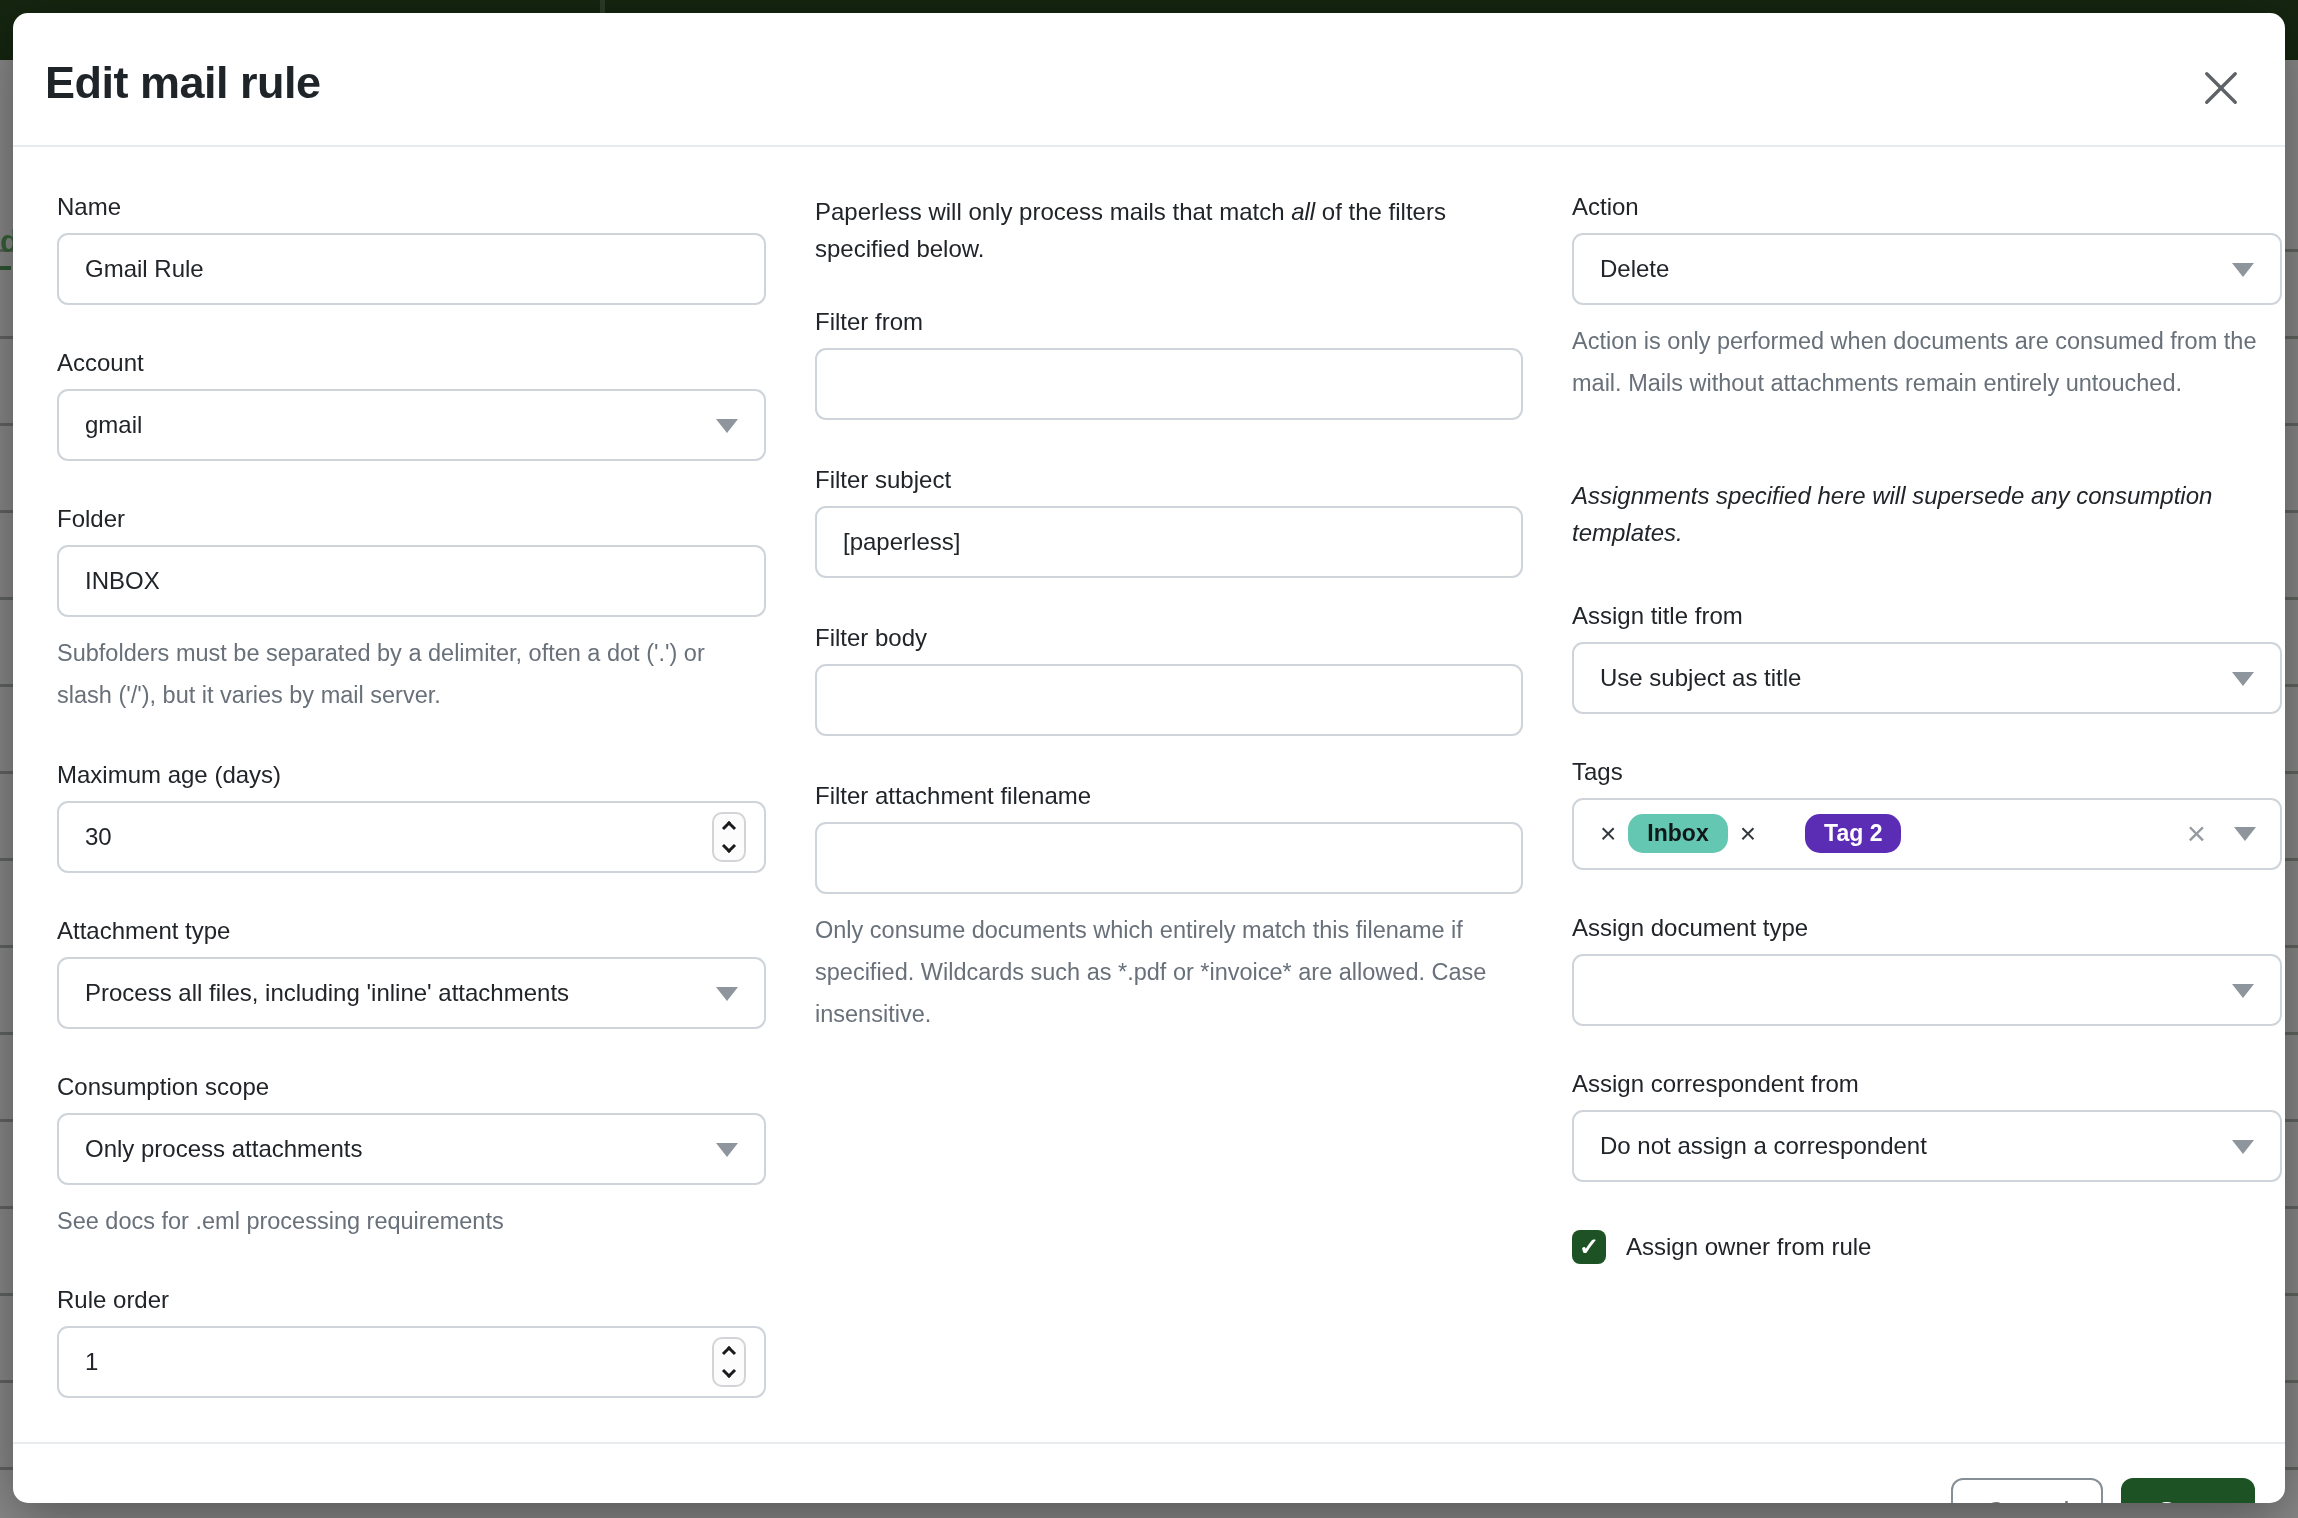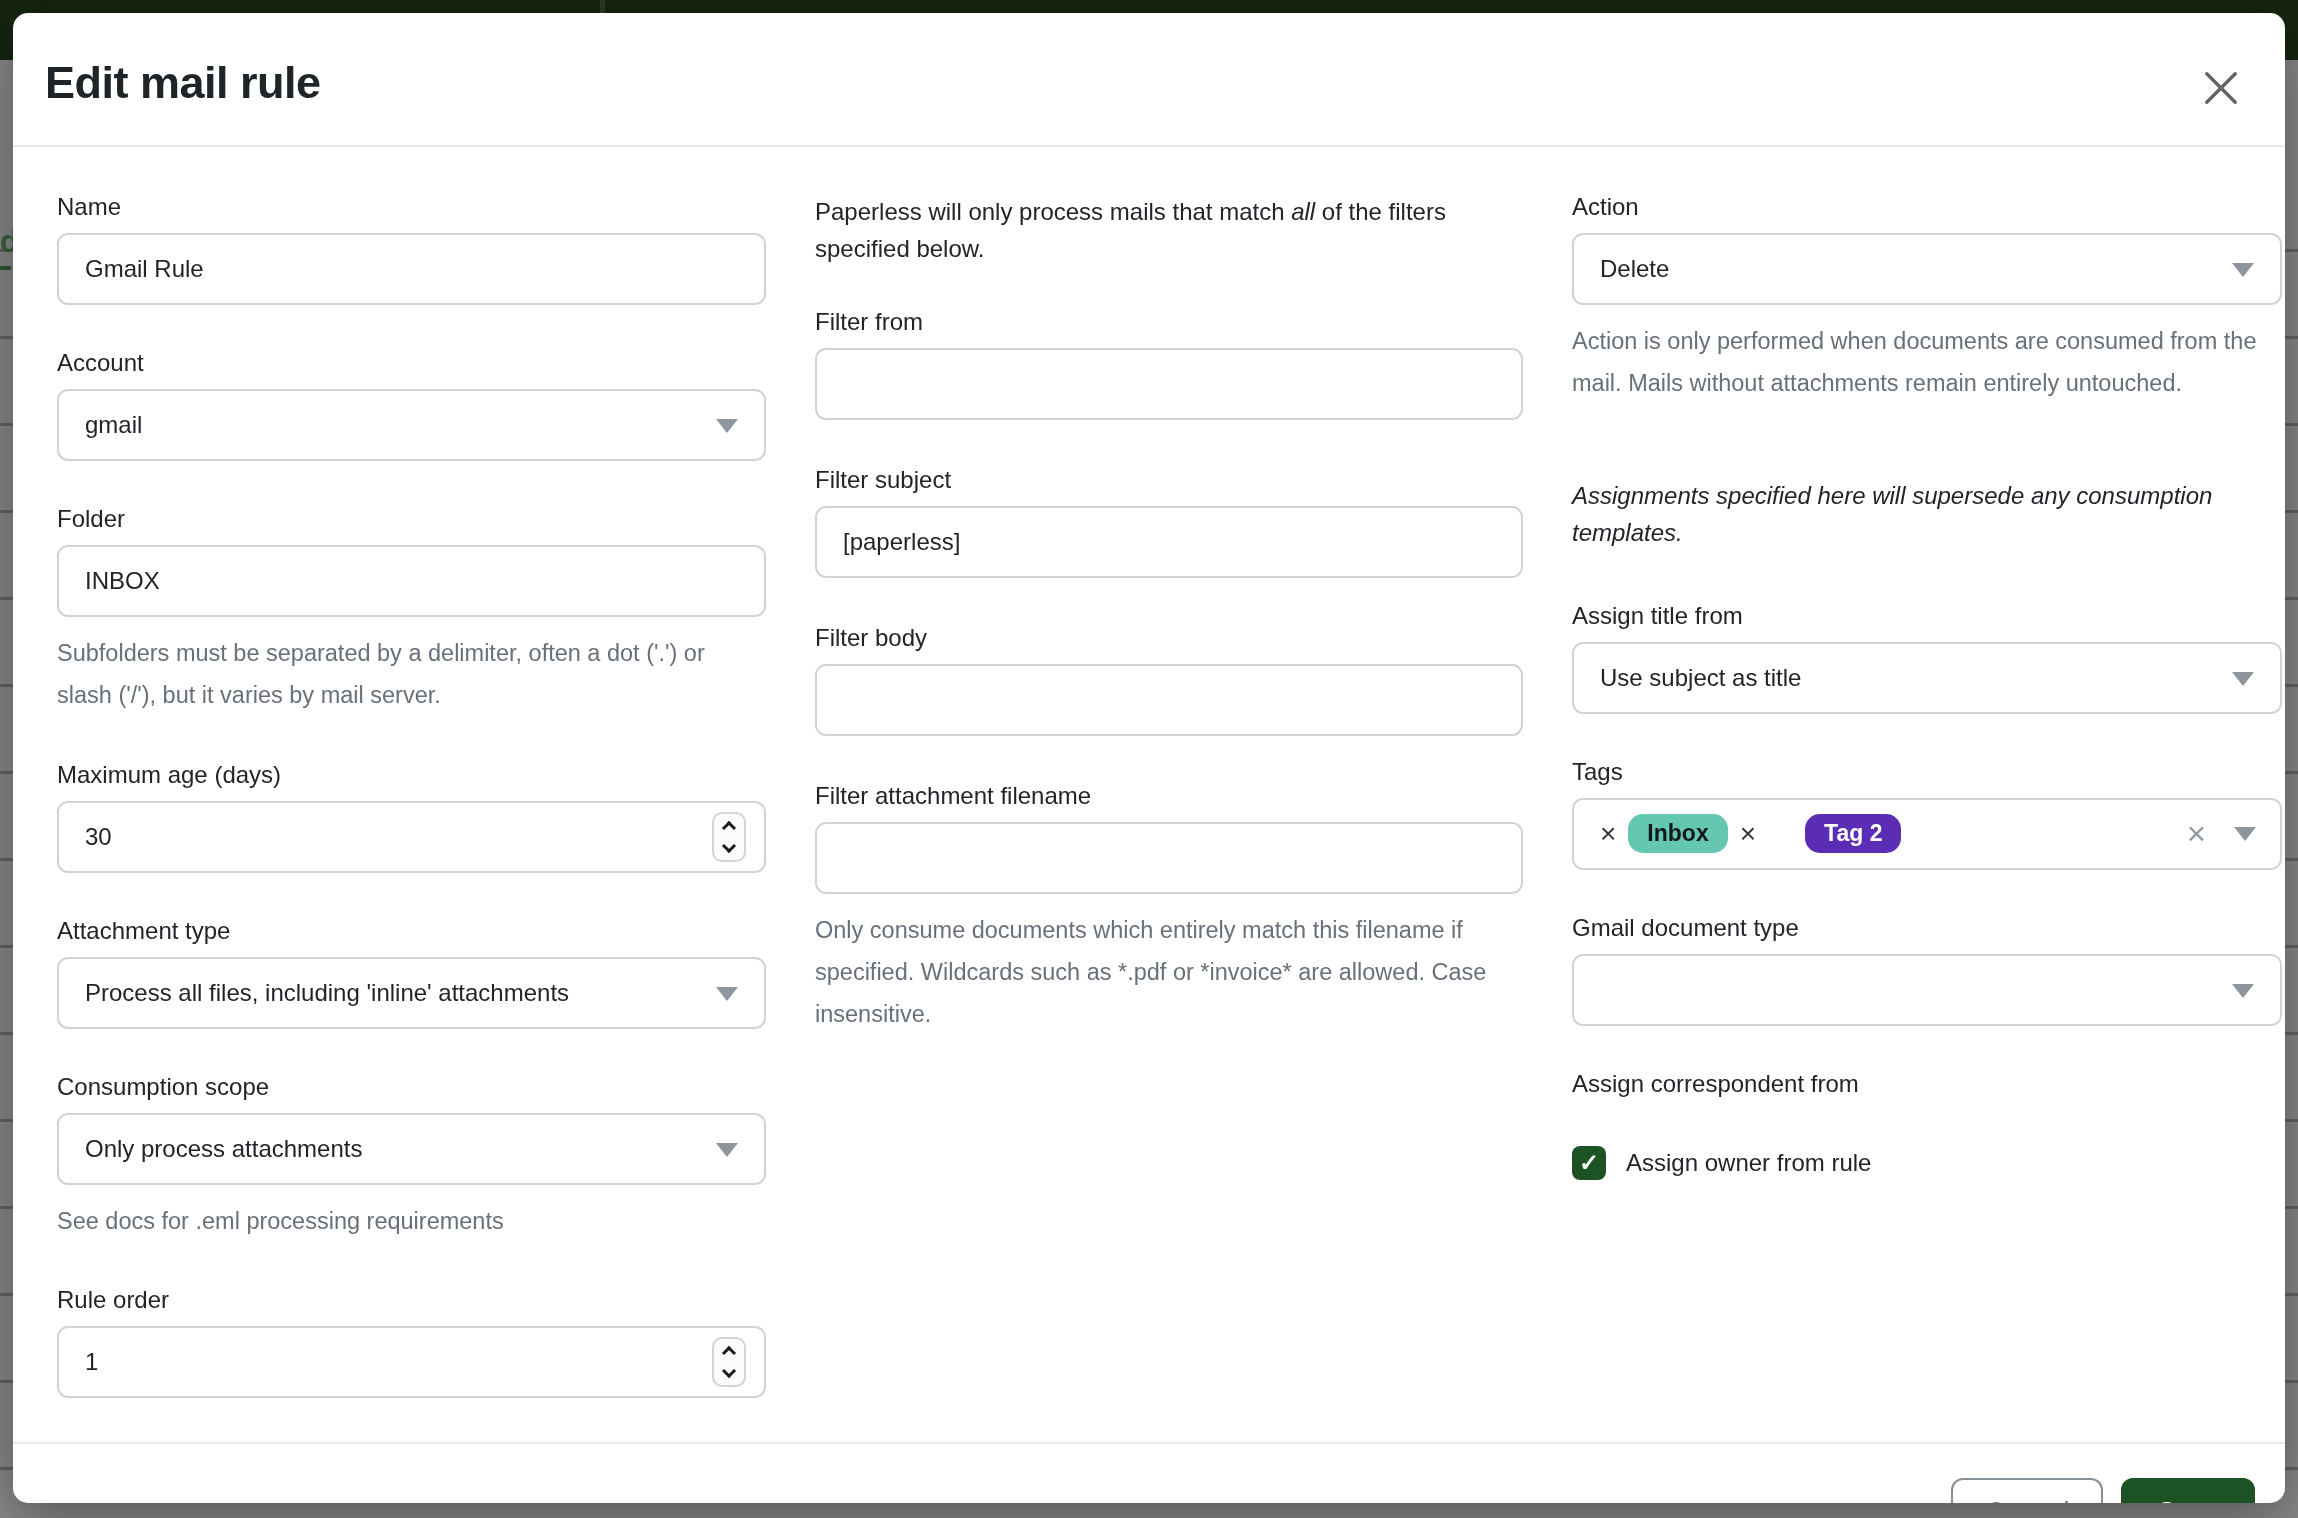--- a/index.html
+++ b/index.html
@@ -213,29 +213,33 @@
           <span class="chip-x">×</span>
           <span class="chip chip-tag2">Tag 2</span>
           <span class="tags-right">
             <span class="clear-x">×</span>
             <span class="caret-inline"></span>
           </span>
         </div>
       </div>
 
       <div class="group">
-        <label class="f-label">Gmail document type</label>
+        <label class="f-label">Assign document type</label>
         <div class="control select">
           <span></span>
           <span class="caret"></span>
         </div>
       </div>
 
       <div class="group">
         <label class="f-label">Assign correspondent from</label>
+        <div class="control select">
+          <span>Do not assign a correspondent</span>
+          <span class="caret"></span>
+        </div>
       </div>
 
       <div class="check-row">
         <span class="checkbox">
           <span>✓</span>
         </span>
         <label class="check-label">Assign owner from rule</label>
       </div>
     </div>
 

